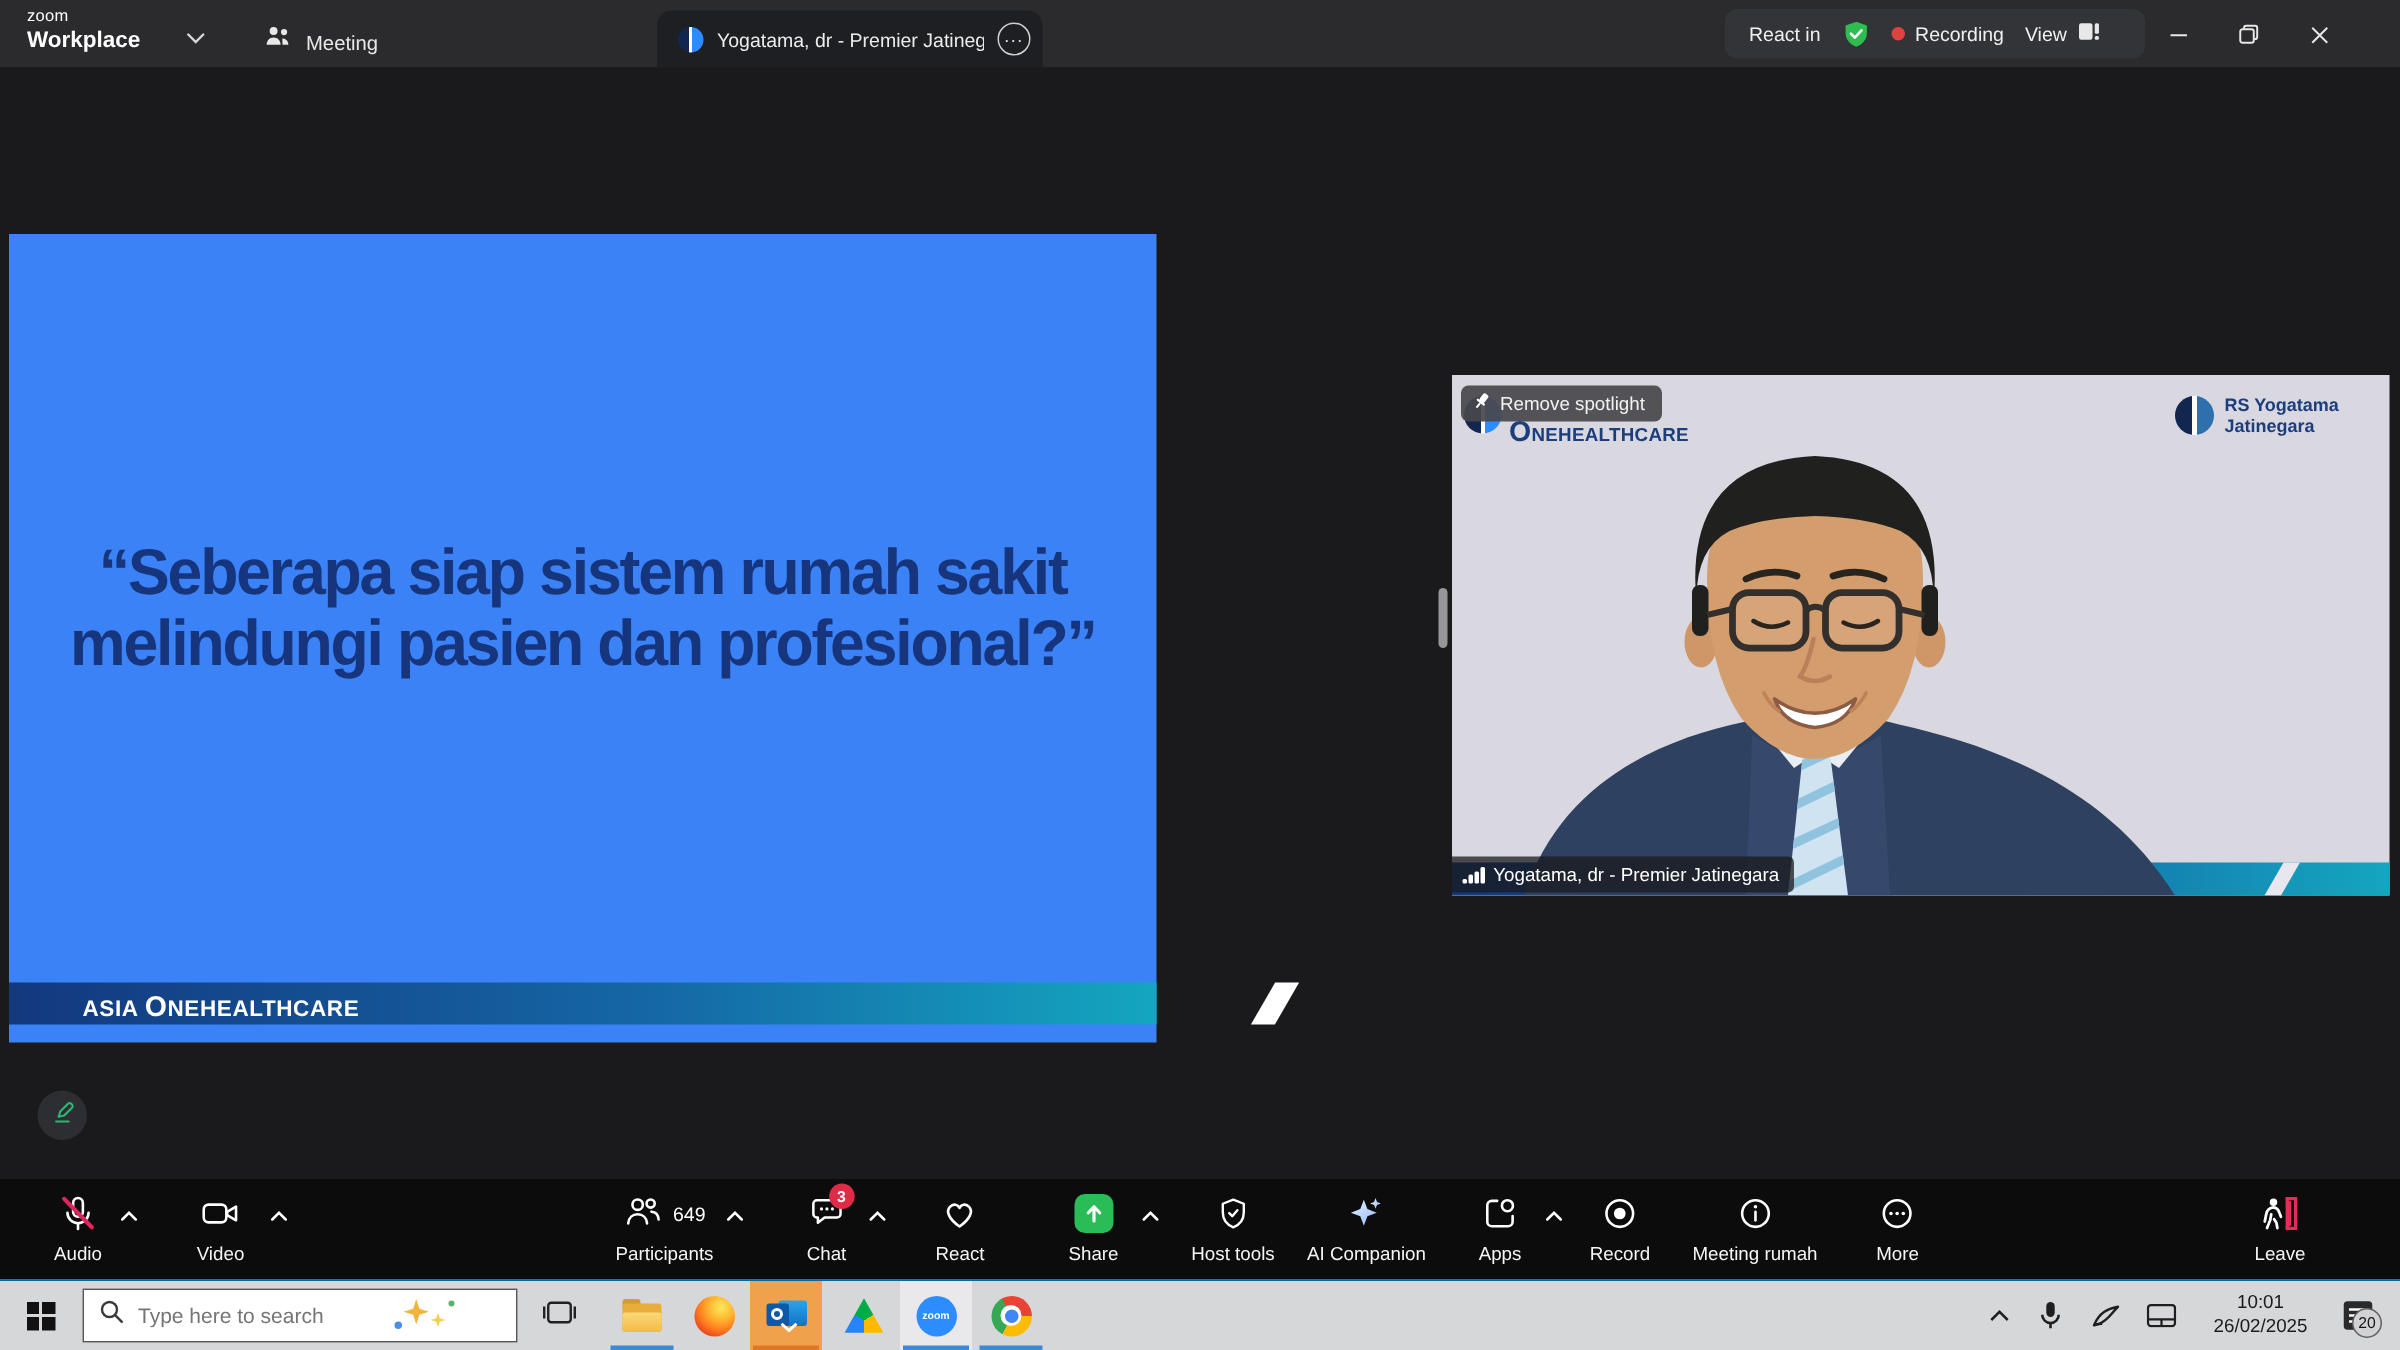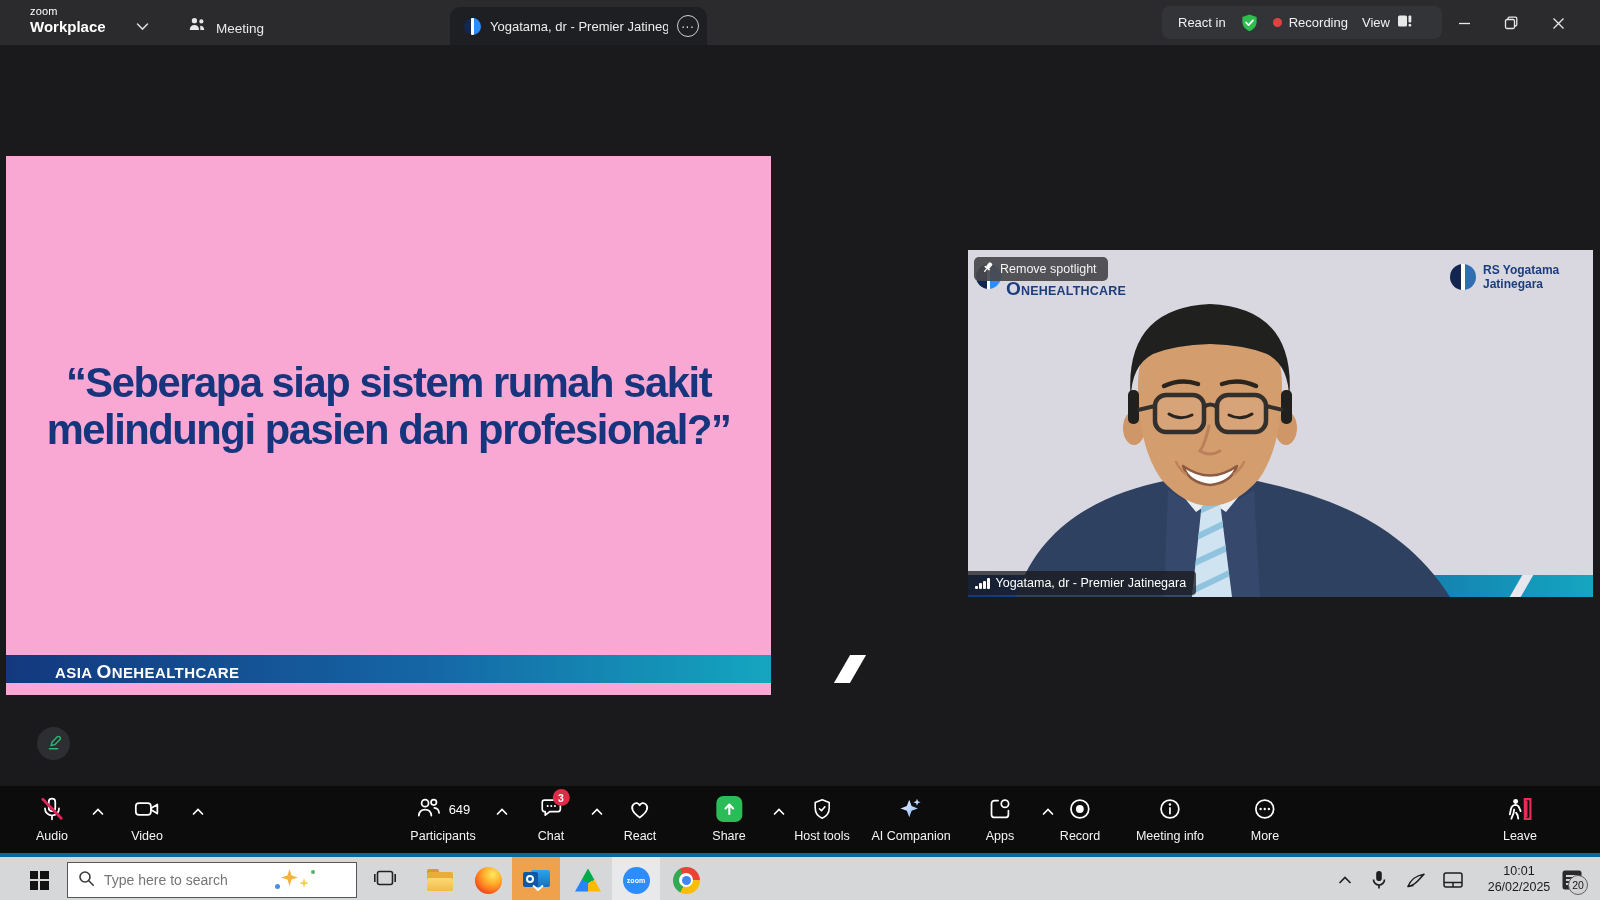--- a/index.html
+++ b/index.html
@@ -1,18 +1,18 @@
 <!DOCTYPE html>
 <html><head>
 <meta charset="utf-8">
 <style>
   * { margin:0; padding:0; box-sizing:border-box; }
   html,body { width:1600px; height:900px; overflow:hidden; background:#19191b;
     font-family:"Liberation Sans", sans-serif; }
-  .abs { position:absolute;margin-left:12px; }
+  .abs { position:absolute; }
   #screen { position:relative; width:1600px; height:900px; background:#19191b; }
 
   
   #titlebar { position:absolute; left:0; top:0; width:1600px; height:45px; background:#2b2b2d; }
   .zoom-wordmark { left:18px; top:6px; color:#fff; line-height:1; }
   .zoom-wordmark .p1 { font-size:11px; letter-spacing:.2px; }
   .zoom-wordmark .p2 { font-size:15px; font-weight:bold; margin-top:2px; }
   .tb-chev { left:124px; top:17px; }
   .meeting-tab { left:176px; top:10px; display:flex; align-items:flex-end; gap:9px; color:#e8e8e8; font-size:13.5px; height:26px; }
   .active-tab { left:438px; top:7px; width:257px; height:38px; background:#1d1f22; border-radius:10px 10px 0 0;
@@ -27,21 +27,21 @@
   .shieldchk { width:19px; height:19px; }
   .rec-wrap { display:flex; align-items:center; gap:7px; }
   .rec-dot { width:9px; height:9px; border-radius:50%; background:#e0433f; }
   .view-wrap { display:flex; align-items:center; gap:7px; }
   .win-btn { top:12px; width:30px; height:22px; display:flex; align-items:center; justify-content:center; }
 
   
   #main { position:absolute; left:0; top:45px; width:1600px; height:741px; background:#1a1a1c; }
 
   
-  #slide { position:absolute; left:6px; top:111px; width:765px; height:539px; background:#f9a8d4; }
+  #slide { position:absolute; left:6px; top:111px; width:765px; height:539px; background:#3b82f6; }
   .slide-title { position:absolute; left:0; top:203px; width:100%; text-align:center;
      color:#16357d; font-size:43px; font-weight:bold; letter-spacing:-1.5px; line-height:47px;
      transform:scaleX(.97); }
   .slide-footer { position:absolute; left:0; top:499px; width:100%; height:28px;
      background:linear-gradient(90deg,#13387e 0%,#1566a5 55%,#14a6c0 100%); }
   .footer-slash { position:absolute; left:836px; top:0; width:16px; height:28px; background:#ffffff; transform:skewX(-30deg); }
   .footer-brand { position:absolute; left:49px; top:6px; color:#fff; font-weight:bold; font-size:15px; letter-spacing:.4px; }
   .brand-o { display:inline-block; }
   .brand-o::first-letter { font-size:19px; }
 
@@ -77,21 +77,21 @@
   .tbtn { position:absolute; top:10px; transform:translateX(-50%); display:flex; flex-direction:column;
      align-items:center; gap:7px; color:#f5f5f5; font-size:12.5px; }
   .ticon { height:26px; display:flex; align-items:center; justify-content:center; position:relative; }
   .tchev { position:absolute; top:16px; }
   .share-sq { width:26px; height:26px; border-radius:7px; background:#2abd57; display:flex; align-items:center; justify-content:center; }
   .chat-badge { position:absolute; left:14px; top:-7px; min-width:17px; height:17px; border-radius:9px; background:#e02b46;
      color:#fff; font-size:10.5px; font-weight:bold; display:flex; align-items:center; justify-content:center; padding:0 4px; }
   .pcount { color:#fff; font-size:13px; margin-left:7px; }
 
   
-  #taskbar { position:absolute; left:0; top:853px; width:1600px; height:47px; background:#d6d7d9; border-top:4px solid #0369a1; }
+  #taskbar { position:absolute; left:0; top:853px; width:1600px; height:47px; background:#d6d7d9; border-top:1px solid #0369a1; }
   .startbtn { left:10px; top:0; width:34px; height:46px; display:flex; align-items:center; justify-content:center; }
   .winflag { position:relative; width:19px; height:19px; }
   .winflag i { position:absolute; width:8.5px; height:8.5px; background:#121212; }
   .searchbox { left:55px; top:5px; width:290px; height:36px; background:#fff; border:1px solid #58585a;
      display:flex; align-items:center; padding:0 10px; gap:9px; }
   .searchbox input { border:none; outline:none; font-size:14px; color:#3c3c3c; width:160px;
      font-family:"Liberation Sans", sans-serif; background:transparent; }
   .spark { clip-path:polygon(50% 0,62% 38%,100% 50%,62% 62%,50% 100%,38% 62%,0 50%,38% 38%); }
   .tv-btn { left:352px; top:0; width:42px; height:46px; display:flex; align-items:center; justify-content:center; }
   .app-btn { top:0; width:48px; height:46px; display:flex; align-items:center; justify-content:center; }
@@ -445,21 +445,21 @@
     </div>
 
     <div class="tbtn" style="left:1170px">
       <span class="ticon">
         <svg width="26" height="26" viewBox="0 0 24 24" fill="none" stroke="#fff" stroke-width="1.6" stroke-linecap="round">
             <circle cx="12" cy="12" r="8.2"></circle>
             <line x1="12" y1="11" x2="12" y2="16.2"></line>
             <circle cx="12" cy="7.8" r="1.1" fill="#fff" stroke="none"></circle>
           </svg>
       </span>
-      <span>Meeting info</span>
+      <span>Meeting rumah</span>
     </div>
 
     <div class="tbtn" style="left:1265px">
       <span class="ticon">
         <svg width="26" height="26" viewBox="0 0 24 24">
             <circle cx="12" cy="12" r="8.2" fill="none" stroke="#fff" stroke-width="1.6"></circle>
             <circle cx="8.2" cy="12" r="1.1" fill="#fff"></circle>
             <circle cx="12" cy="12" r="1.1" fill="#fff"></circle>
             <circle cx="15.8" cy="12" r="1.1" fill="#fff"></circle>
           </svg>

